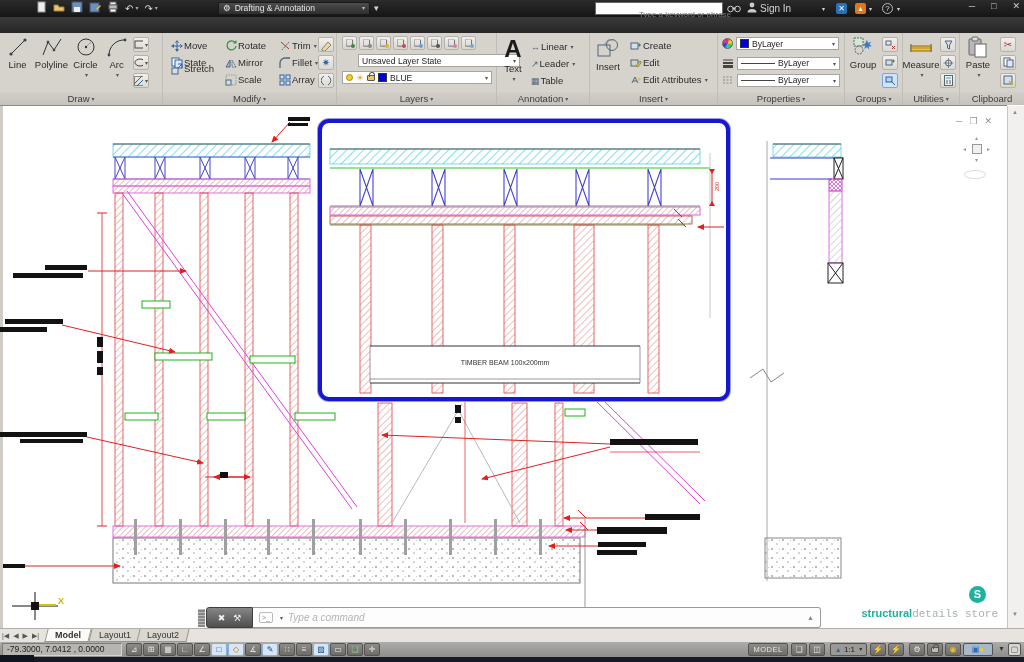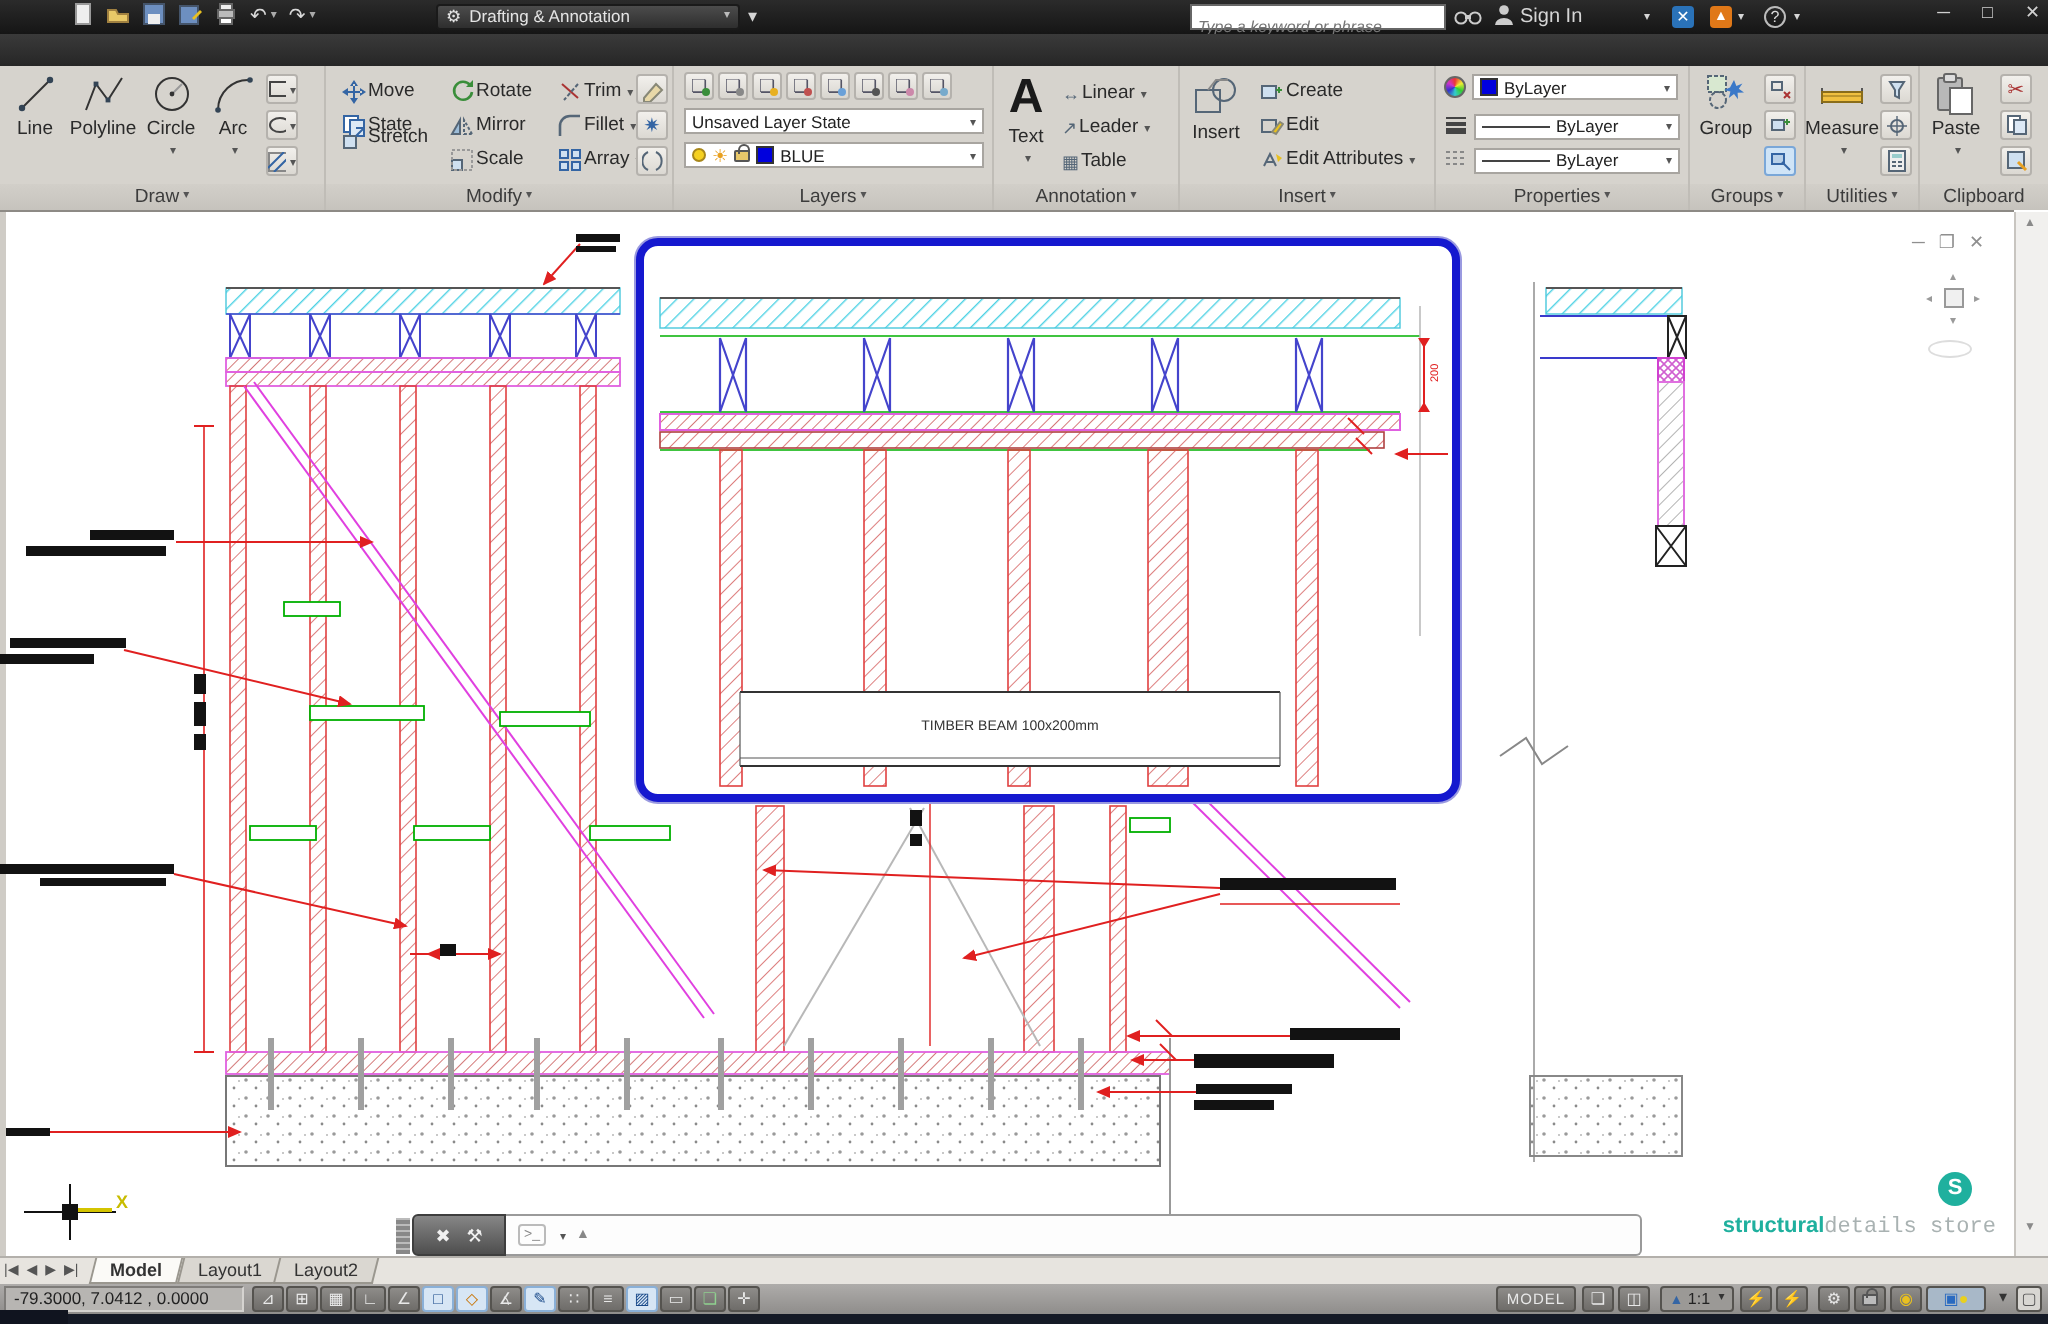--- a/index.html
+++ b/index.html
@@ -7,21 +7,21 @@
   .screen{position:relative;width:1024px;height:662px;background:#fff;overflow:hidden;}
   .abs{position:absolute;}
   
   .titlebar{position:absolute;left:0;top:0;width:1024px;height:17px;background:linear-gradient(#2b2b2b,#151515);}
   .menurow{position:absolute;left:0;top:17px;width:1024px;height:16px;background:linear-gradient(#3a3a3a,#262626);}
   .qat{position:absolute;left:36px;top:2px;height:13px;display:flex;gap:6px;align-items:center;}
   .qat .g{color:#d8d8d8;font-size:10px;line-height:13px;}
   .wsbox{position:absolute;left:218px;top:2px;width:152px;height:13px;background:linear-gradient(#4c4c4c,#2e2e2e);border:1px solid #1a1a1a;border-radius:2px;color:#e4e4e4;font-size:8.5px;line-height:11px;padding:0 4px;display:flex;gap:4px;align-items:center;}
   .apptitle{position:absolute;left:380px;top:2px;width:260px;text-align:center;color:#d9d9d9;font-size:10px;display:flex;gap:16px;justify-content:center;}
   .searchbox{position:absolute;left:595px;top:2px;width:128px;height:13px;background:#fff;border:1px solid #666;}
-  .searchbox input{width:100%;height:100%;border:none;outline:none;font-size:8px;font-style:italic;color:#555;padding:0 3px;background:transparent;}
+  .searchbox input{width:100%;height:100%;border:none;outline:none;font-size:8px;color:#555;padding:0 3px;background:transparent;margin-left:40px;}
   .tb-ic{color:#d5d5d5;font-size:9px;line-height:13px;}
   .winbtns{position:absolute;right:4px;top:1px;display:flex;gap:16px;color:#d0d0d0;font-size:9px;}
   .menutabs{position:absolute;left:36px;top:17px;height:16px;display:flex;gap:9px;align-items:center;font-size:10px;color:#cfcbc6;}
   .menutabs .tab{padding:1px 7px;cursor:default;}
   .menutabs .tab.active{background:linear-gradient(#7a7874,#55534f);border:1px solid #8d8b87;border-bottom:none;color:#fff;border-radius:2px 2px 0 0;}
   
   .ribbon{position:absolute;left:0;top:33px;width:1024px;height:72px;background:#d6d3cd;border-bottom:1px solid #9d9a95;}
   .panel{position:absolute;top:0;height:72px;border-right:1px solid #c0bdb7;}
   .pftr{position:absolute;left:0;right:0;bottom:0;height:13px;background:linear-gradient(#d2cfc9,#c6c3bd);text-align:center;font-size:9.5px;color:#3c3c3c;line-height:13px;}
   .dd{font-size:6px;color:#555;margin-left:2px;vertical-align:middle;}
@@ -298,21 +298,21 @@
       <div class="abs" style="left:5px;top:3px;display:flex;gap:2px">
         <span class="lyr">❏<i style="background:#3a8e3a"></i></span>
         <span class="lyr">❏<i style="background:#888"></i></span>
         <span class="lyr">❏<i style="background:#e8b020"></i></span>
         <span class="lyr">❏<i style="background:#c05050"></i></span>
         <span class="lyr">❏<i style="background:#6aa0d8"></i></span>
         <span class="lyr">❏<i style="background:#555"></i></span>
         <span class="lyr">❏<i style="background:#c8a"></i></span>
         <span class="lyr">❏<i style="background:#7ac"></i></span>
       </div>
-      <div class="dropfield abs" style="left:5px;top:21px;width:150px">
+      <div class="dropfield abs" style="left:21px;top:21px;width:162px">
         <span>Unsaved Layer State</span>
           <span class="dd" style="margin-left:auto">▾</span>
       </div>
       <div class="dropfield abs" style="left:5px;top:38px;width:150px">
         <span style="width:7px;height:7px;border-radius:50%;background:#f5d020;border:1px solid #a8871a"></span>
         <span style="color:#e8a020;font-size:9px">☀</span>
         <span class="lock"></span>
         <span class="sw"></span>
         <span>BLUE</span>
         <span class="dd" style="margin-left:auto">▾</span>
@@ -726,20 +726,21 @@
 
   <div class="cmddock">
     <div class="cmdgrip"></div>
     <div class="cmdleft">
       <span>✖</span>
       <span>⚒</span>
     </div>
     <div class="cmdinput">
       <span class="cmdprompt">&gt;_</span>
       <span class="dd">▾</span>
+      <span class="cmdtext">Type a command</span>
       <span style="color:#888;font-size:7px">▲</span>
     </div>
   </div>
 
   <div class="vscroll">
     <span class="sarrow" style="top:3px">▲</span>
     <span class="sarrow" style="top:505px">▼</span>
   </div>
 
   <div class="tabrow">

